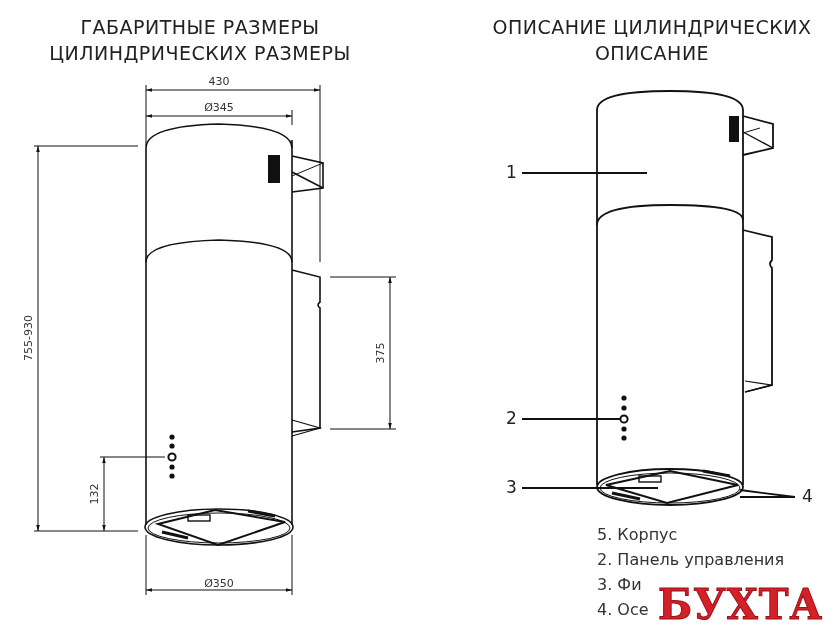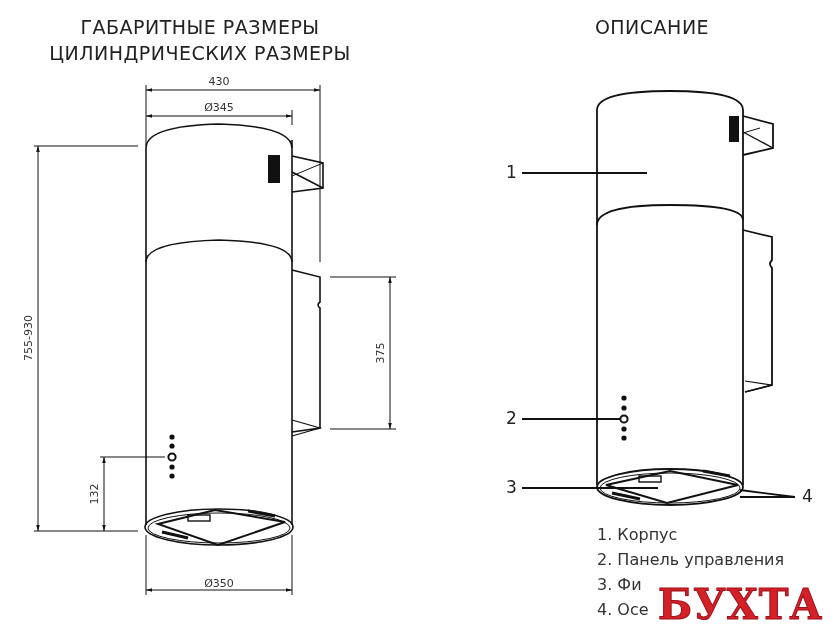--- a/index.html
+++ b/index.html
@@ -23,20 +23,21 @@
 </style>
 </head>
 <body>
 
 <div id="title-left" class="title">
   <div>ГАБАРИТНЫЕ РАЗМЕРЫ</div>
   <div>ЦИЛИНДРИЧЕСКИХ РАЗМЕРЫ</div>
 </div>
 
 <div id="title-right" class="title">
+  <div>ОПИСАНИЕ ЦИЛИНДРИЧЕСКИХ</div>
   <div>ОПИСАНИЕ</div>
 </div>
 
 <svg class="diagram" width="834" height="640" viewBox="0 0 834 640" xmlns="http://www.w3.org/2000/svg">
   <defs>
     <marker id="arr" viewBox="0 0 10 10" refX="10" refY="5" markerWidth="8" markerHeight="6" orient="auto-start-reverse">
       <path d="M0,2 L10,5 L0,8 z" fill="#111"></path>
     </marker>
   </defs>
 
@@ -144,20 +145,20 @@
     <circle cx="624" cy="438" r="2.6"></circle>
   </g>
 
   <text class="callout" x="506" y="178">1</text>
   <text class="callout" x="506" y="424">2</text>
   <text class="callout" x="506" y="493">3</text>
   <text class="callout" x="802" y="502">4</text>
 </svg>
 
 <div class="legend">
-  <div>1. Корпус</div>
+  <div>5. Корпус</div>
   <div>2. Панель управления</div>
   <div>3. Фи</div>
   <div>4. Осе</div>
 </div>
 
 <div class="watermark-bg"></div>
 <div class="watermark">БУХТА</div>
 
 </body></html>

